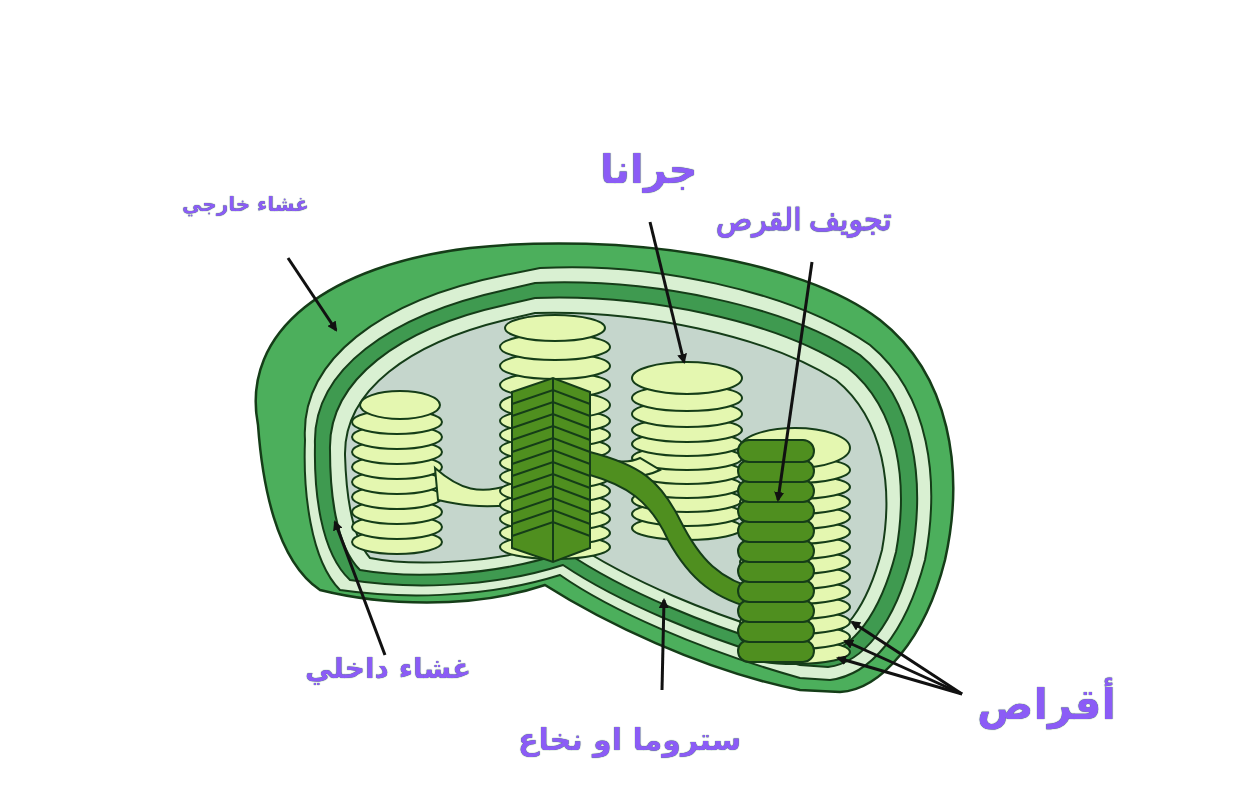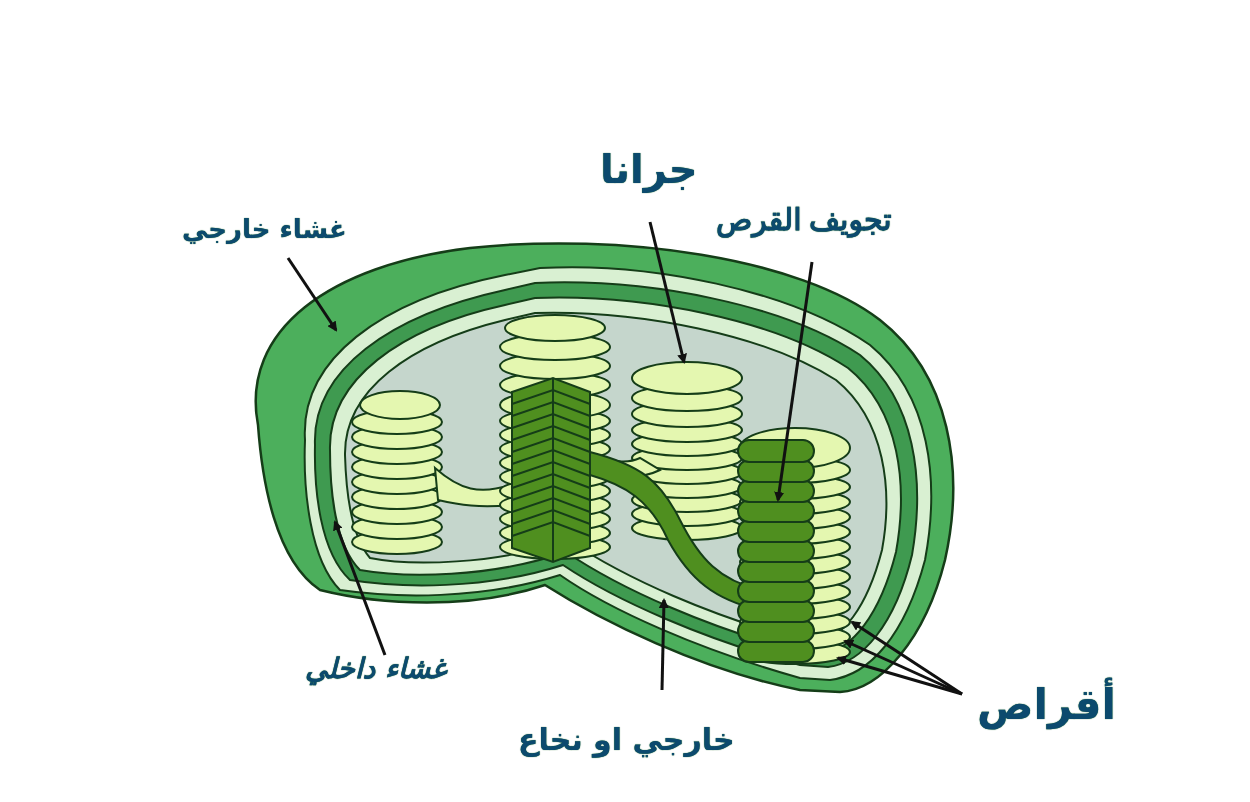--- a/index.html
+++ b/index.html
@@ -1,30 +1,30 @@
 <!DOCTYPE html>
 <html><head>
   <meta charset="utf-8">
   <style>
     html, body { margin: 0; padding: 0; background: #ffffff; }
     body { width: 1250px; height: 802px; position: relative; overflow: hidden; font-family: "DejaVu Sans", sans-serif; }
     #diagram { position: absolute; left: 0; top: 0; width: 1250px; height: 802px; }
     .label {
       position: absolute;
-      color: #0c4a6e;
+      color: #8b5cf6;
       font-family: "DejaVu Sans", sans-serif;
       font-weight: bold;
       direction: rtl;
       white-space: nowrap;
       text-shadow: 0 0 1px #0c5f15;
     }
-    #lbl-outer { left: 182px; top: 214px; font-size: 26px; }
+    #lbl-outer { left: 182px; top: 192px; font-size: 20px; }
     #lbl-grana { left: 600px; top: 146px; font-size: 40px; }
     #lbl-lumen { left: 716px; top: 202px; font-size: 30px; font-family: Liberation Serif, serif; }
-    #lbl-inner { left: 305px; top: 652px; font-size: 28px; font-style: italic; }
+    #lbl-inner { left: 305px; top: 652px; font-size: 28px; }
     #lbl-stroma { left: 518px; top: 722px; font-size: 30px; }
     #lbl-discs { left: 977px; top: 680px; font-size: 42px; }
   </style>
 </head>
 <body>
 
 <svg id="diagram" viewBox="0 0 1250 802" xmlns="http://www.w3.org/2000/svg">
   <defs>
     <marker id="ah" markerWidth="10" markerHeight="10" refX="8" refY="5" orient="auto" markerUnits="userSpaceOnUse">
       <path d="M0,0 L10,5 L0,10 z" fill="#111"></path>
@@ -158,14 +158,14 @@
     <line x1="962" y1="694" x2="852" y2="622" marker-end="url(#ah)"></line>
     <line x1="962" y1="694" x2="845" y2="641" marker-end="url(#ah)"></line>
     <line x1="962" y1="694" x2="838" y2="658" marker-end="url(#ah)"></line>
   </g>
 </svg>
 
 <div id="lbl-outer" class="label">غشاء خارجي</div>
 <div id="lbl-grana" class="label">جرانا</div>
 <div id="lbl-lumen" class="label">تجويف القرص</div>
 <div id="lbl-inner" class="label">غشاء داخلي</div>
-<div id="lbl-stroma" class="label">خارجي او نخاع</div>
+<div id="lbl-stroma" class="label">ستروما او نخاع</div>
 <div id="lbl-discs" class="label">أقراص</div>
 
 </body></html>

